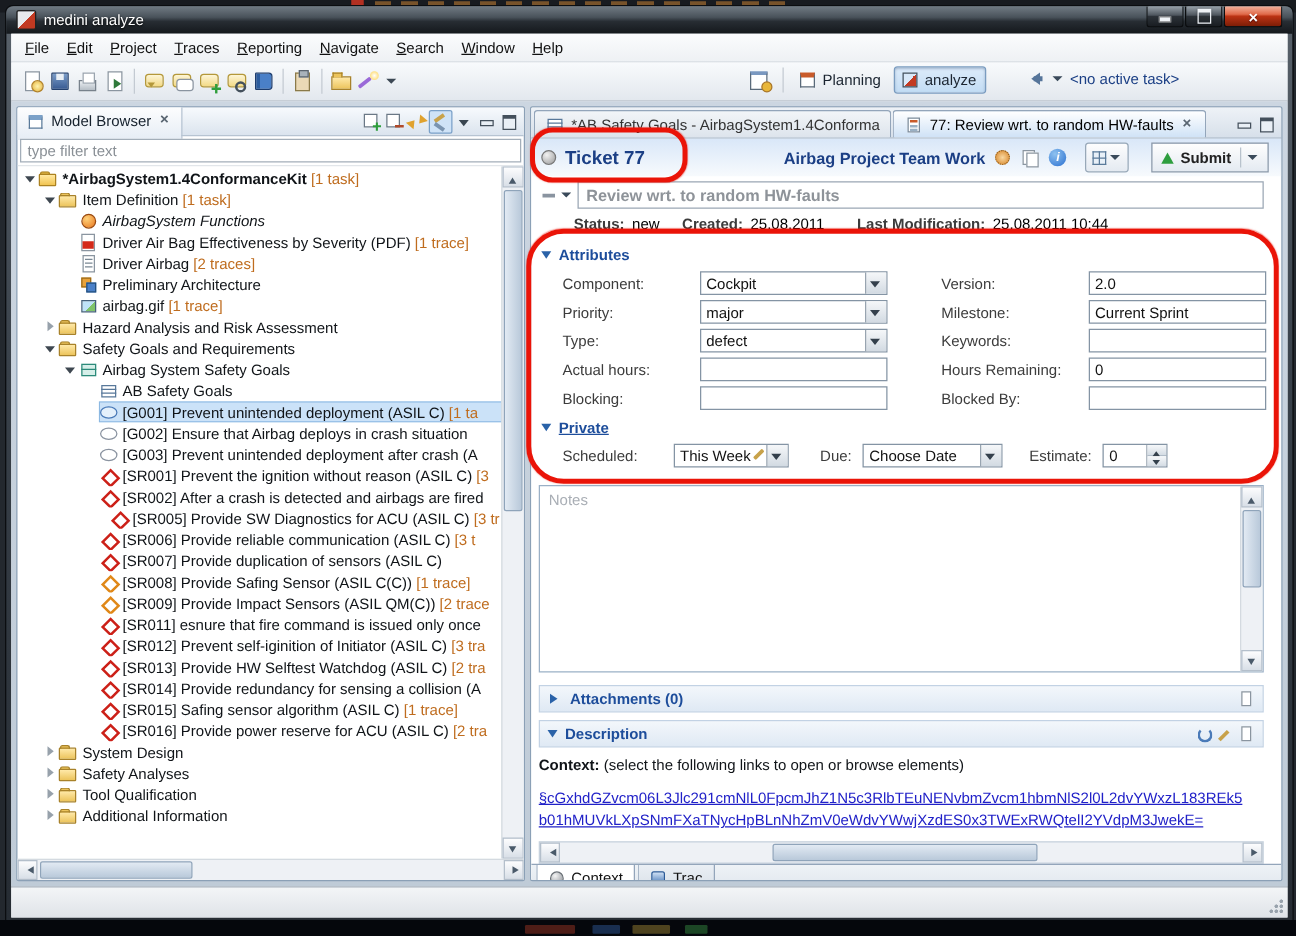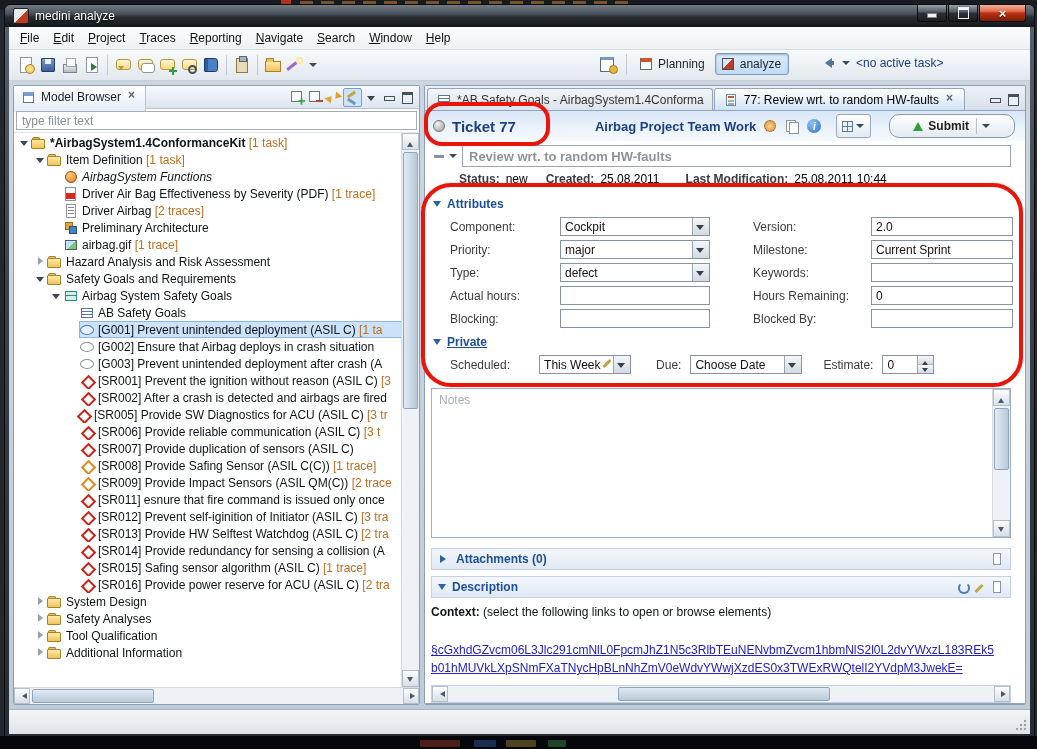--- a/index.html
+++ b/index.html
@@ -200,21 +200,21 @@
         background:linear-gradient(#fdfdfe,#e4eaf1)}
   .grid-glyph{width:11px;height:11px;background:
         linear-gradient(#5a7a9a,#5a7a9a) 0 0/11px 1px no-repeat,
         linear-gradient(#5a7a9a,#5a7a9a) 0 5px/11px 1px no-repeat,
         linear-gradient(#5a7a9a,#5a7a9a) 0 10px/11px 1px no-repeat,
         linear-gradient(#5a7a9a,#5a7a9a) 0 0/1px 11px no-repeat,
         linear-gradient(#5a7a9a,#5a7a9a) 5px 0/1px 11px no-repeat,
         linear-gradient(#5a7a9a,#5a7a9a) 10px 0/1px 11px no-repeat,#e8f0f8}
   .caret-down{width:9px;height:9px;position:relative}
   .caret-down::before{content:"";position:absolute;left:0;top:2px;border:4px solid transparent;border-top:4px solid #3a4a5a}
-  .submit-btn{margin-left:18px;height:22px;display:flex;align-items:center;gap:5px;padding:0 23px;border:1px solid #8a98a8;border-radius:10px;
+  .submit-btn{margin-left:18px;height:22px;display:flex;align-items:center;gap:5px;padding:0 7px;border:1px solid #8a98a8;border-radius:0;
         background:linear-gradient(#fefefe,#e4eaf1);font-weight:bold;color:#222}
   .submit-arrow{width:0;height:0;border-left:5px solid transparent;border-right:5px solid transparent;border-bottom:9px solid #2e9e3e}
   .submit-sep{width:1px;height:16px;background:#b8c2cc;margin-left:2px}
 
   .summary-row{flex:none;display:flex;align-items:center;gap:4px;padding:4px 14px 3px 8px}
   .dash-icon{width:12px;height:14px;position:relative}
   .dash-icon::before{content:"";position:absolute;left:1px;top:6px;width:10px;height:3px;background:#8a94a0}
   .summary-field{flex:1;height:20px;border:1px solid #9aa6b4;display:flex;align-items:center;padding:0 6px;
         font-weight:bold;color:#8e9399;font-size:13px;background:#fff}
   .status-row{flex:none;display:flex;align-items:center;padding:2px 8px 8px 34px}
@@ -259,21 +259,21 @@
         background:linear-gradient(#f3f7fb,#dfe9f4);border:1px solid #c2d2e4;color:#1d4d9b;font-weight:bold}
   .cbar.desc{margin-top:6px}
   .bar-icons{margin-left:auto;display:flex;align-items:center}
   .sico{width:14px;height:14px;margin-left:3px;position:relative}
   .i-page-sm::before{content:"";position:absolute;left:3px;top:1px;right:3px;bottom:1px;background:#fff;border:1px solid #8a95a0}
   .i-refresh-sm::before{content:"";position:absolute;left:2px;top:2px;width:8px;height:8px;border:2px solid #4a7ab8;border-radius:50%;border-top-color:transparent}
   .i-edit-sm::before{content:"";position:absolute;left:1px;top:7px;width:10px;height:3px;background:#c8a24a;transform:rotate(-45deg)}
 
   .desc-body{flex:none;margin:5px 14px 0 6px;line-height:1.5;color:#101418}
   .ctx-label{font-weight:bold}
-  .desc-link{display:block;margin-top:20px;color:#2121c8;text-decoration:underline;word-break:break-all;width:568px}
+  .desc-link{display:block;margin-top:8px;color:#2121c8;text-decoration:underline;word-break:break-all;width:568px}
   .desc-hscroll{margin:8px 14px 0 6px;border:1px solid #c6d1dd}
 
   .btabs{margin-top:auto;flex:none;height:23px;border-top:1px solid #93a5ba;display:flex;align-items:flex-start;
          background:linear-gradient(#eef2f6,#dde4ec);padding-left:4px}
   .btab{height:20px;display:flex;align-items:center;gap:5px;padding:0 9px;margin-right:2px;border:1px solid #93a5ba;border-top:none;
         border-radius:0 0 3px 3px;background:#fff;color:#111}
   .btab.dim{background:linear-gradient(#eaeff4,#d9e0e8)}
   .bti{width:13px;height:13px;position:relative}
   .i-context::before{content:"";position:absolute;inset:1px;border-radius:50%;background:radial-gradient(circle at 35% 30%,#f4f4f4,#8e9298);border:1px solid #6a7076}
   .i-trac::before{content:"";position:absolute;inset:1px;border-radius:2px;background:linear-gradient(#cfe0f4,#4a7ab8);border:1px solid #2a5a98}
@@ -505,21 +505,21 @@
                     <span class="tbadge">&nbsp;[3</span>
                   </span>
                 </div>
                 <div class="trow" style="padding-left: 52px;">
                   <span class="tw none"></span>
                   <span class="rowc">
                     <span class="ic requirement"></span>
                     <span class="tlabel">[SR002] After a crash is detected and airbags are fired</span>
                   </span>
                 </div>
-                <div class="trow" style="padding-left: 48px;">
+                <div class="trow" style="padding-left: 60px;">
                   <span class="tw none"></span>
                   <span class="rowc">
                     <span class="ic requirement"></span>
                     <span class="tlabel">[SR005] Provide SW Diagnostics for ACU (ASIL C)</span>
                     <span class="tbadge">&nbsp;[3 tr</span>
                   </span>
                 </div>
                 <div class="trow" style="padding-left: 52px;">
                   <span class="tw none"></span>
                   <span class="rowc">

